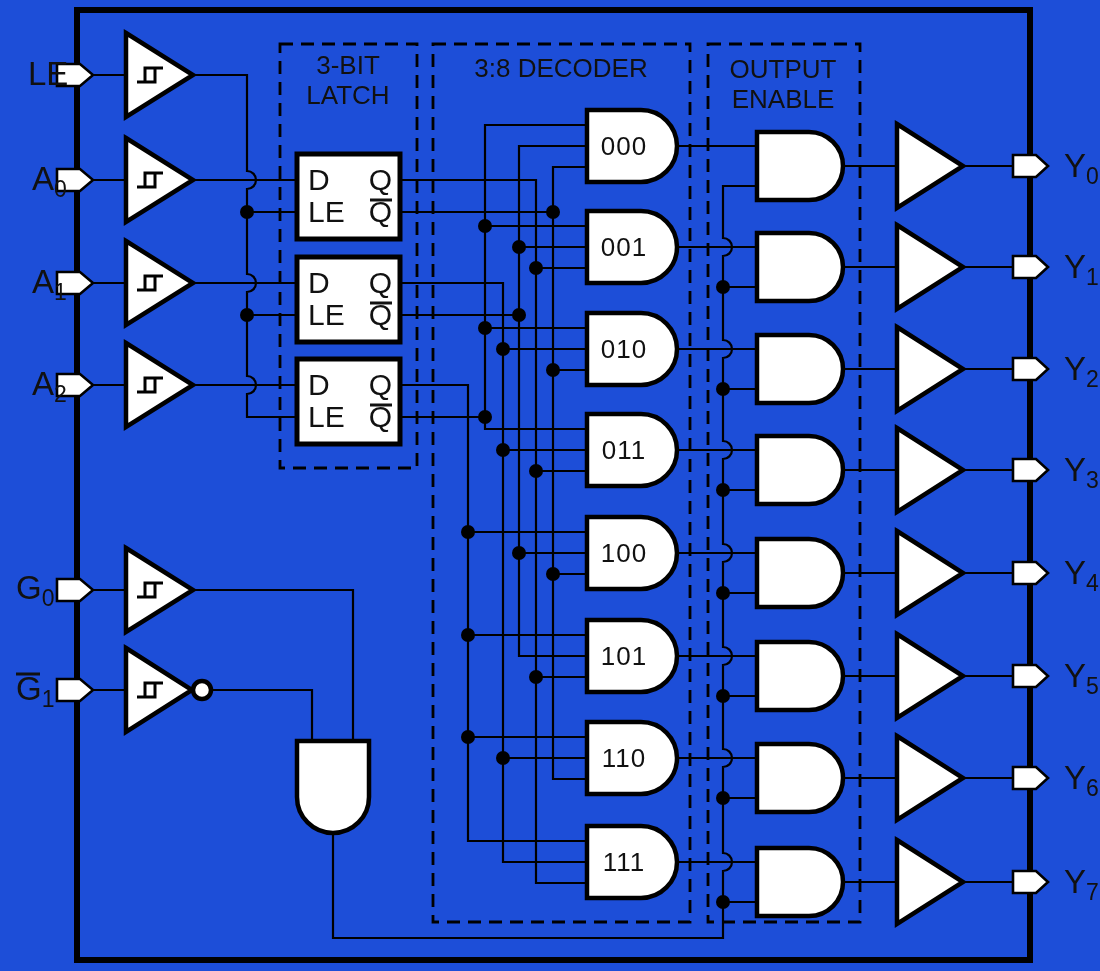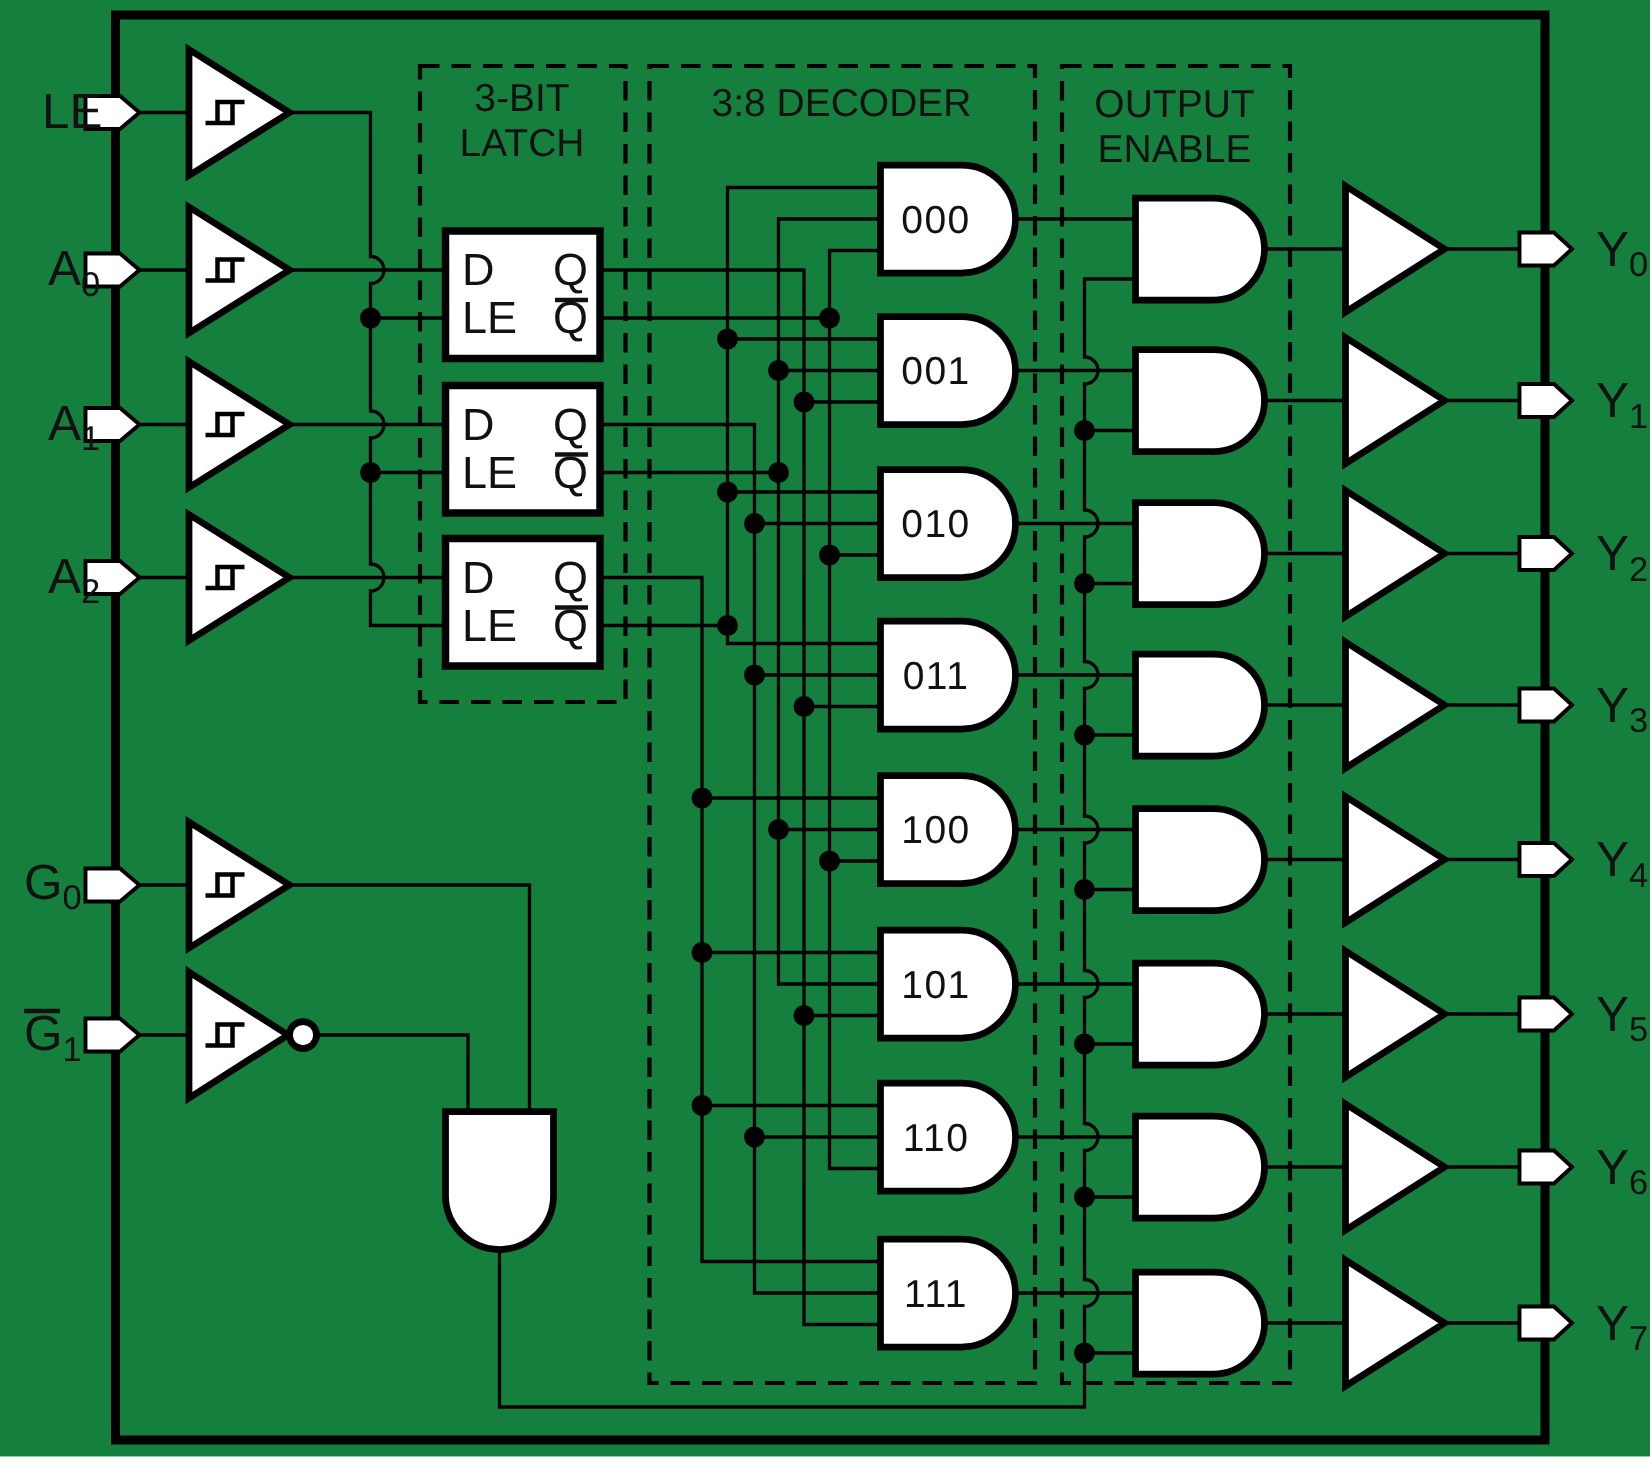--- a/index.html
+++ b/index.html
@@ -1,16 +1,16 @@
 <!DOCTYPE html>
 <html><head>
 <meta charset="utf-8">
 <style>
   html,body{margin:0;padding:0;background:#fff;}
-  #stage{width:1100px;height:971px;position:relative;background:#15803d;}
+  #stage{width:1100px;height:971px;position:relative;background:#1d4ed8;}
   svg{display:block;}
   .wire{stroke:#000;stroke-width:2.2;fill:none;}
   .thick{stroke:#000;stroke-width:6;fill:none;}
   .gate{stroke:#000;stroke-width:4.5;fill:#fff;}
   .latchbox{stroke:#000;stroke-width:5;fill:#fff;}
   .dash{stroke:#000;stroke-width:2.8;fill:none;stroke-dasharray:13 8;}
   .pin{fill:#fff;stroke:#000;stroke-width:2.6;stroke-linejoin:miter;}
   .dot{fill:#000;stroke:none;}
   .glyph{stroke:#000;stroke-width:3;fill:none;}
   .ovl{stroke:#111;stroke-width:3;}

